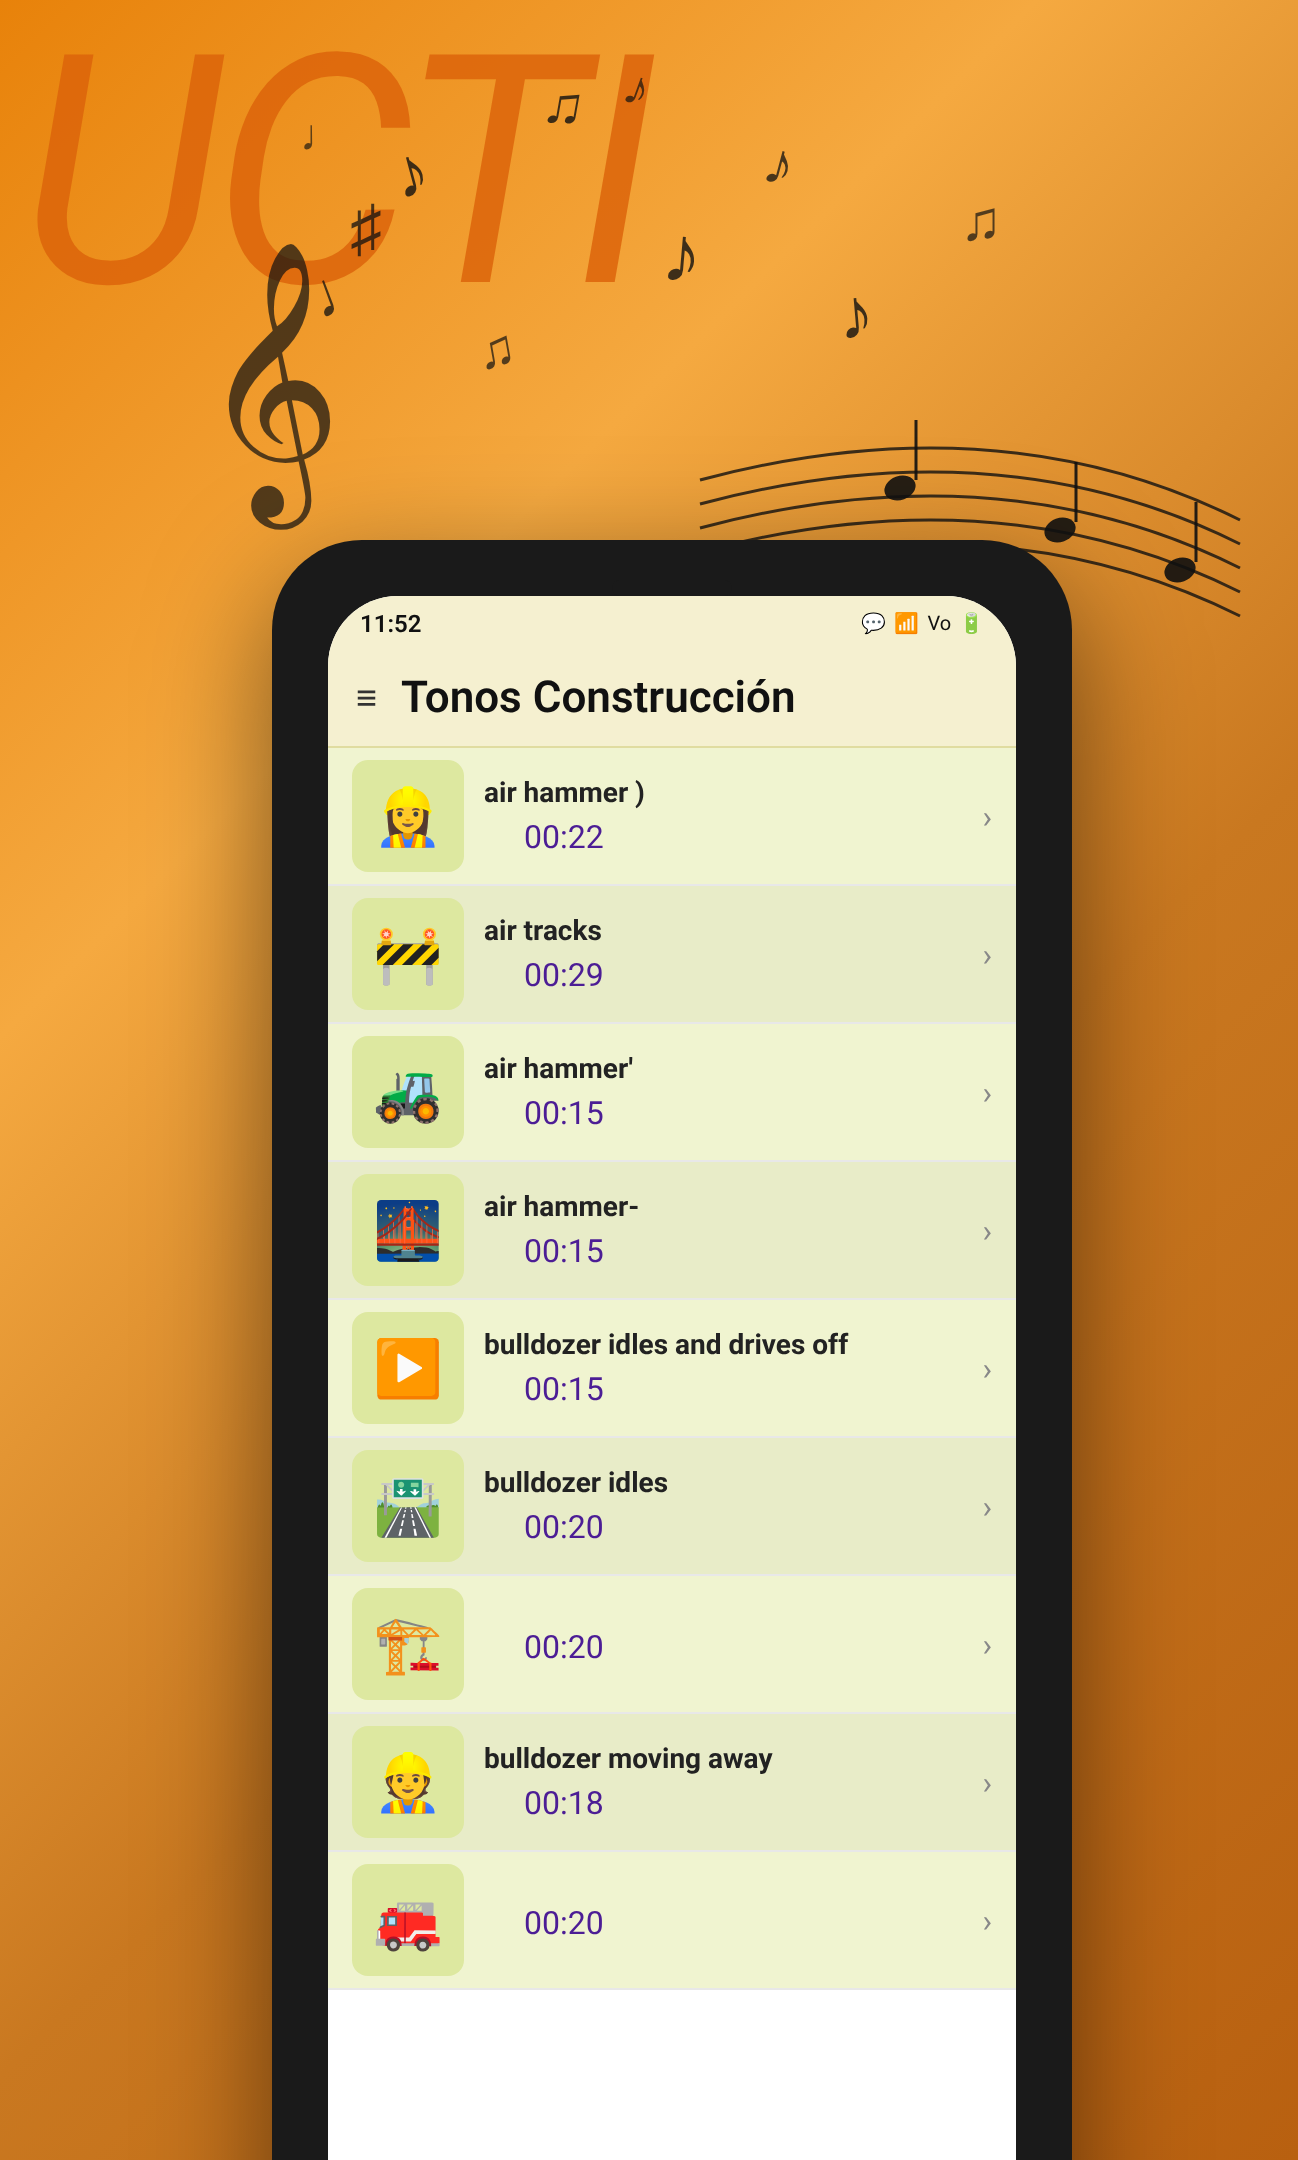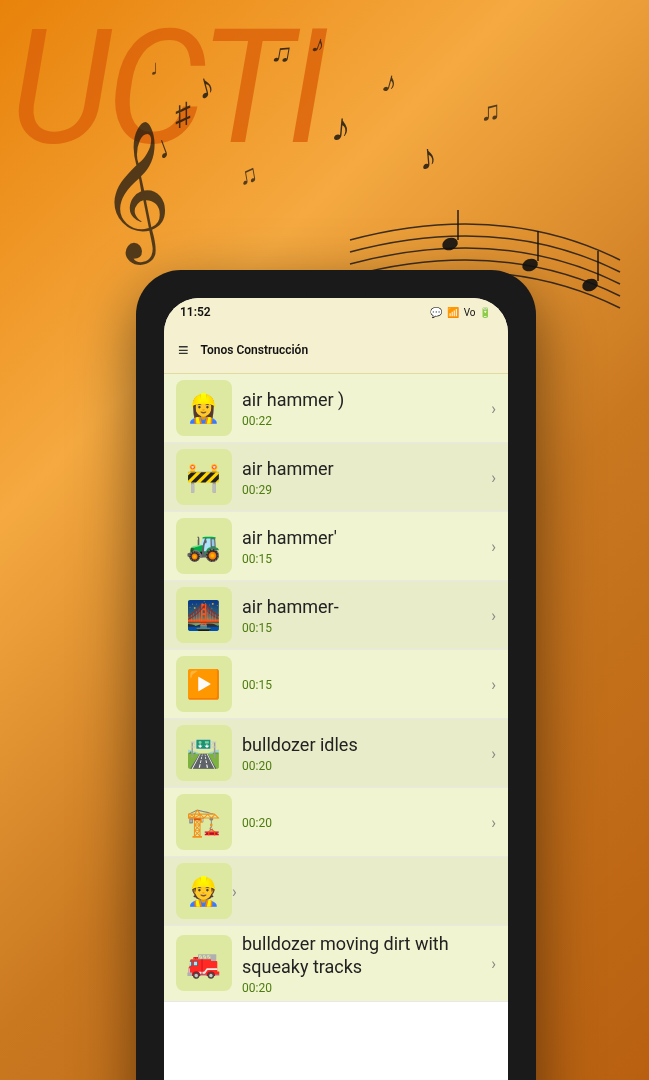--- a/index.html
+++ b/index.html
@@ -92,21 +92,21 @@
       min-height: 48px;
     }
 
     .header-menu-icon {
       font-size: 18px;
       color: #333;
       cursor: pointer;
     }
 
     .header-title {
-      font-size: 12px;
+      font-size: 22px;
       font-weight: 600;
       color: #111;
       flex: 1;
     }
 
     
     .sound-list {
       flex: 1;
       overflow-y: auto;
       background: #fff;
@@ -139,30 +139,31 @@
       justify-content: center;
       font-size: 28px;
     }
 
     .sound-info {
       flex: 1;
       padding: 0 10px;
     }
 
     .sound-name {
-      font-size: 18px;
-      font-weight: 400;
+      font-size: 14px;
+      font-weight: 700;
       color: #222;
       line-height: 1.3;
     }
 
     .sound-duration {
-      font-size: 12px;
-      color: #4d7c0f;
+      font-size: 16px;
+      color: #4c1d95;
       margin-top: 2px;
+      margin-left: 20px;
     }
 
     .sound-chevron {
       font-size: 16px;
       color: #888;
     }
 
     
     .bottom-nav {
       background: #f5f0d0;
@@ -274,21 +275,21 @@
         <div class="sound-name">air hammer )</div>
         <div class="sound-duration">00:22</div>
       </div>
       <span class="sound-chevron">›</span>
     </div>
         <div class="sound-item">
       <div class="sound-icon">
         🚧
       </div>
       <div class="sound-info">
-        <div class="sound-name">air hammer</div>
+        <div class="sound-name">air tracks</div>
         <div class="sound-duration">00:29</div>
       </div>
       <span class="sound-chevron">›</span>
     </div>
         <div class="sound-item">
       <div class="sound-icon">
         🚜
       </div>
       <div class="sound-info">
         <div class="sound-name">air hammer'</div>
@@ -304,20 +305,21 @@
         <div class="sound-name">air hammer-</div>
         <div class="sound-duration">00:15</div>
       </div>
       <span class="sound-chevron">›</span>
     </div>
         <div class="sound-item">
       <div class="sound-icon">
         ▶️
       </div>
       <div class="sound-info">
+        <div class="sound-name">bulldozer idles and drives off</div>
         <div class="sound-duration">00:15</div>
       </div>
       <span class="sound-chevron">›</span>
     </div>
         <div class="sound-item">
       <div class="sound-icon">
         🛣️
       </div>
       <div class="sound-info">
         <div class="sound-name">bulldozer idles</div>
@@ -331,28 +333,31 @@
       </div>
       <div class="sound-info">
         <div class="sound-duration">00:20</div>
       </div>
       <span class="sound-chevron">›</span>
     </div>
         <div class="sound-item">
       <div class="sound-icon">
         👷
       </div>
+      <div class="sound-info">
+        <div class="sound-name">bulldozer moving away</div>
+        <div class="sound-duration">00:18</div>
+      </div>
       <span class="sound-chevron">›</span>
     </div>
         <div class="sound-item">
       <div class="sound-icon">
         🚒
       </div>
       <div class="sound-info">
-        <div class="sound-name">bulldozer moving dirt with squeaky tracks</div>
         <div class="sound-duration">00:20</div>
       </div>
       <span class="sound-chevron">›</span>
     </div>
       </div>
 
     <div class="bottom-nav">
       <span class="nav-btn">|||</span>
       <span class="nav-btn">○</span>
       <span class="nav-btn">‹</span>

